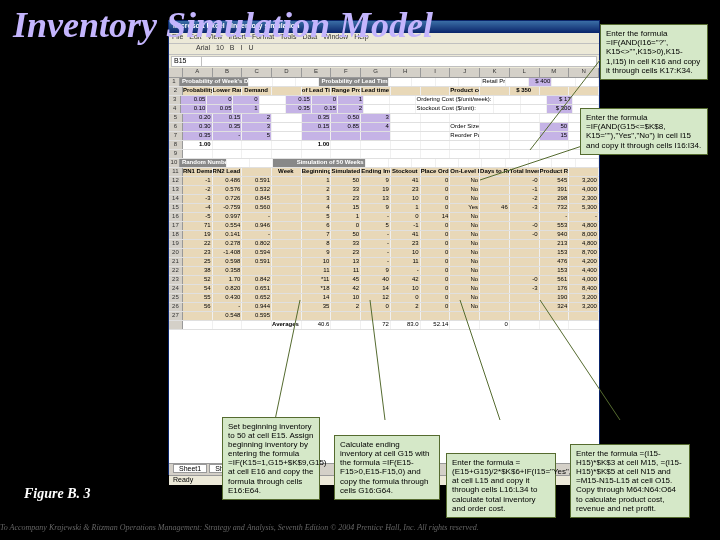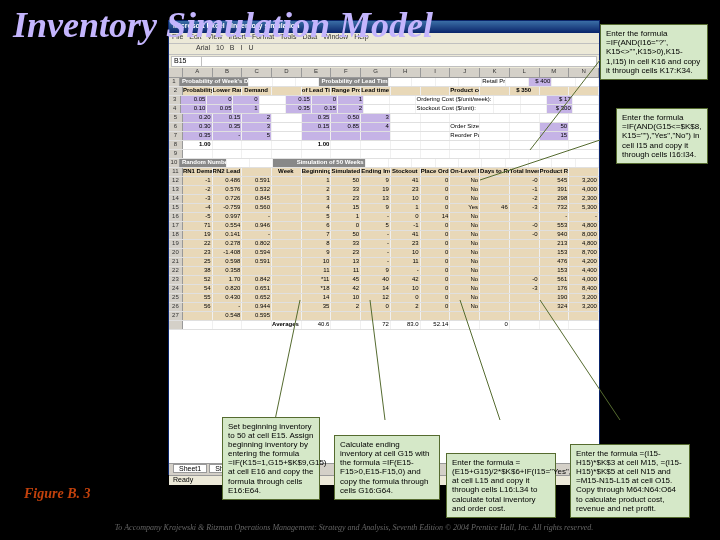--- a/index.html
+++ b/index.html
@@ -1,21 +1,21 @@
 <!DOCTYPE html>
 <html><head>
 <meta charset="utf-8">
 <style>
   * { box-sizing: border-box; margin: 0; padding: 0; }
   html, body { width: 720px; height: 540px; overflow: hidden; }
   body { background: #000; font-family: Arial, sans-serif; position: relative; }
   .slide { width: 720px; height: 540px; position: relative; }
   .title { position: absolute; top: 6px; left: 13px; color: #c4b5fd; font-style: italic; font-weight: bold; font-size: 36px; line-height: 1.1; font-family: "Times New Roman", serif; z-index: 2; }
-  .figlabel { position: absolute; left: 24px; bottom: 38px; color: #c2410c; font-style: italic; font-weight: bold; font-size: 14px; font-family: "Times New Roman", serif; }
-  .footer { position: absolute; bottom: 8px; width: 708px; text-align: center; color: #666; font-size: 8px; font-family: "Times New Roman", serif; font-style: italic; }
+  .figlabel { position: absolute; left: 24px; bottom: 38px; color: #ffffff; font-style: italic; font-weight: bold; font-size: 14px; font-family: "Times New Roman", serif; }
+  .footer { position: absolute; bottom: 8px; width: 708px; color: #666; font-size: 8px; font-family: "Times New Roman", serif; font-style: italic; }
 
   .excel { position: absolute; top: 20px; left: 168px; width: 432px; height: 455px; background: #ece9d8; border: 1px solid #0a246a; font-size: 7px; color: #000; }
   .titlebar { height: 12px; background: linear-gradient(#3a6ea5,#0a246a); color: #fff; padding: 1px 4px; font-weight: bold; font-size: 7px; }
   .menubar, .toolbar { height: 11px; background: #ece9d8; border-bottom: 1px solid #c0c0c0; padding: 0 3px; font-size: 7px; color: #333; }
   .menubar span, .toolbar span { margin-right: 6px; }
   .formulabar { height: 11px; background: #fff; border: 1px solid #c0c0c0; margin: 1px 2px; display: flex; }
   .namebox { width: 30px; border-right: 1px solid #c0c0c0; padding: 0 2px; }
   .grid { position: relative; background: #fff; height: 395px; overflow: hidden; }
   .colhead { display: flex; background: #d4d0c8; border-bottom: 1px solid #999; height: 10px; }
   .colhead div { width: 30px; border-right: 1px solid #999; text-align: center; font-size: 6px; color: #333; }
@@ -26,21 +26,21 @@
   .purple .c, .purplecell { background: #c5b3e6; }
   .tan .c, .tancell { background: #e8d8b8; }
   .hdr .c { background: #e8d8b8; font-weight: bold; text-align: center; }
   .sectlabel { background: #888; color: #fff; font-weight: bold; text-align: left; padding-left: 2px; }
   .sheettabs { height: 12px; background: #d4d0c8; border-top: 1px solid #999; font-size: 7px; padding: 1px 4px; }
   .sheettabs span { background: #fff; border: 1px solid #999; padding: 0 5px; margin-right: 2px; }
   .statusbar { height: 10px; background: #ece9d8; border-top: 1px solid #999; font-size: 7px; padding: 0 4px; }
 
   .callout { position: absolute; background: #d5e8c8; border: 1px solid #556b2f; padding: 4px 5px; font-size: 8px; line-height: 1.15; color: #000; z-index: 5; }
   .callout.c1 { top: 24px; right: 12px; width: 108px; }
-  .callout.c2 { top: 108px; right: 12px; width: 92px; }
+  .callout.c2 { top: 108px; right: 12px; width: 128px; }
   .callout.c3 { bottom: 40px; left: 222px; width: 98px; }
   .callout.c4 { bottom: 40px; left: 334px; width: 106px; margin-top: 48px; }
   .callout.c5 { bottom: 22px; left: 446px; width: 110px; }
   .callout.c6 { bottom: 22px; right: 30px; width: 120px; }
   svg.leaders { position: absolute; inset: 0; width: 720px; height: 540px; pointer-events: none; z-index: 4; }
 </style>
 </head>
 <body>
 
 <div class="slide">

